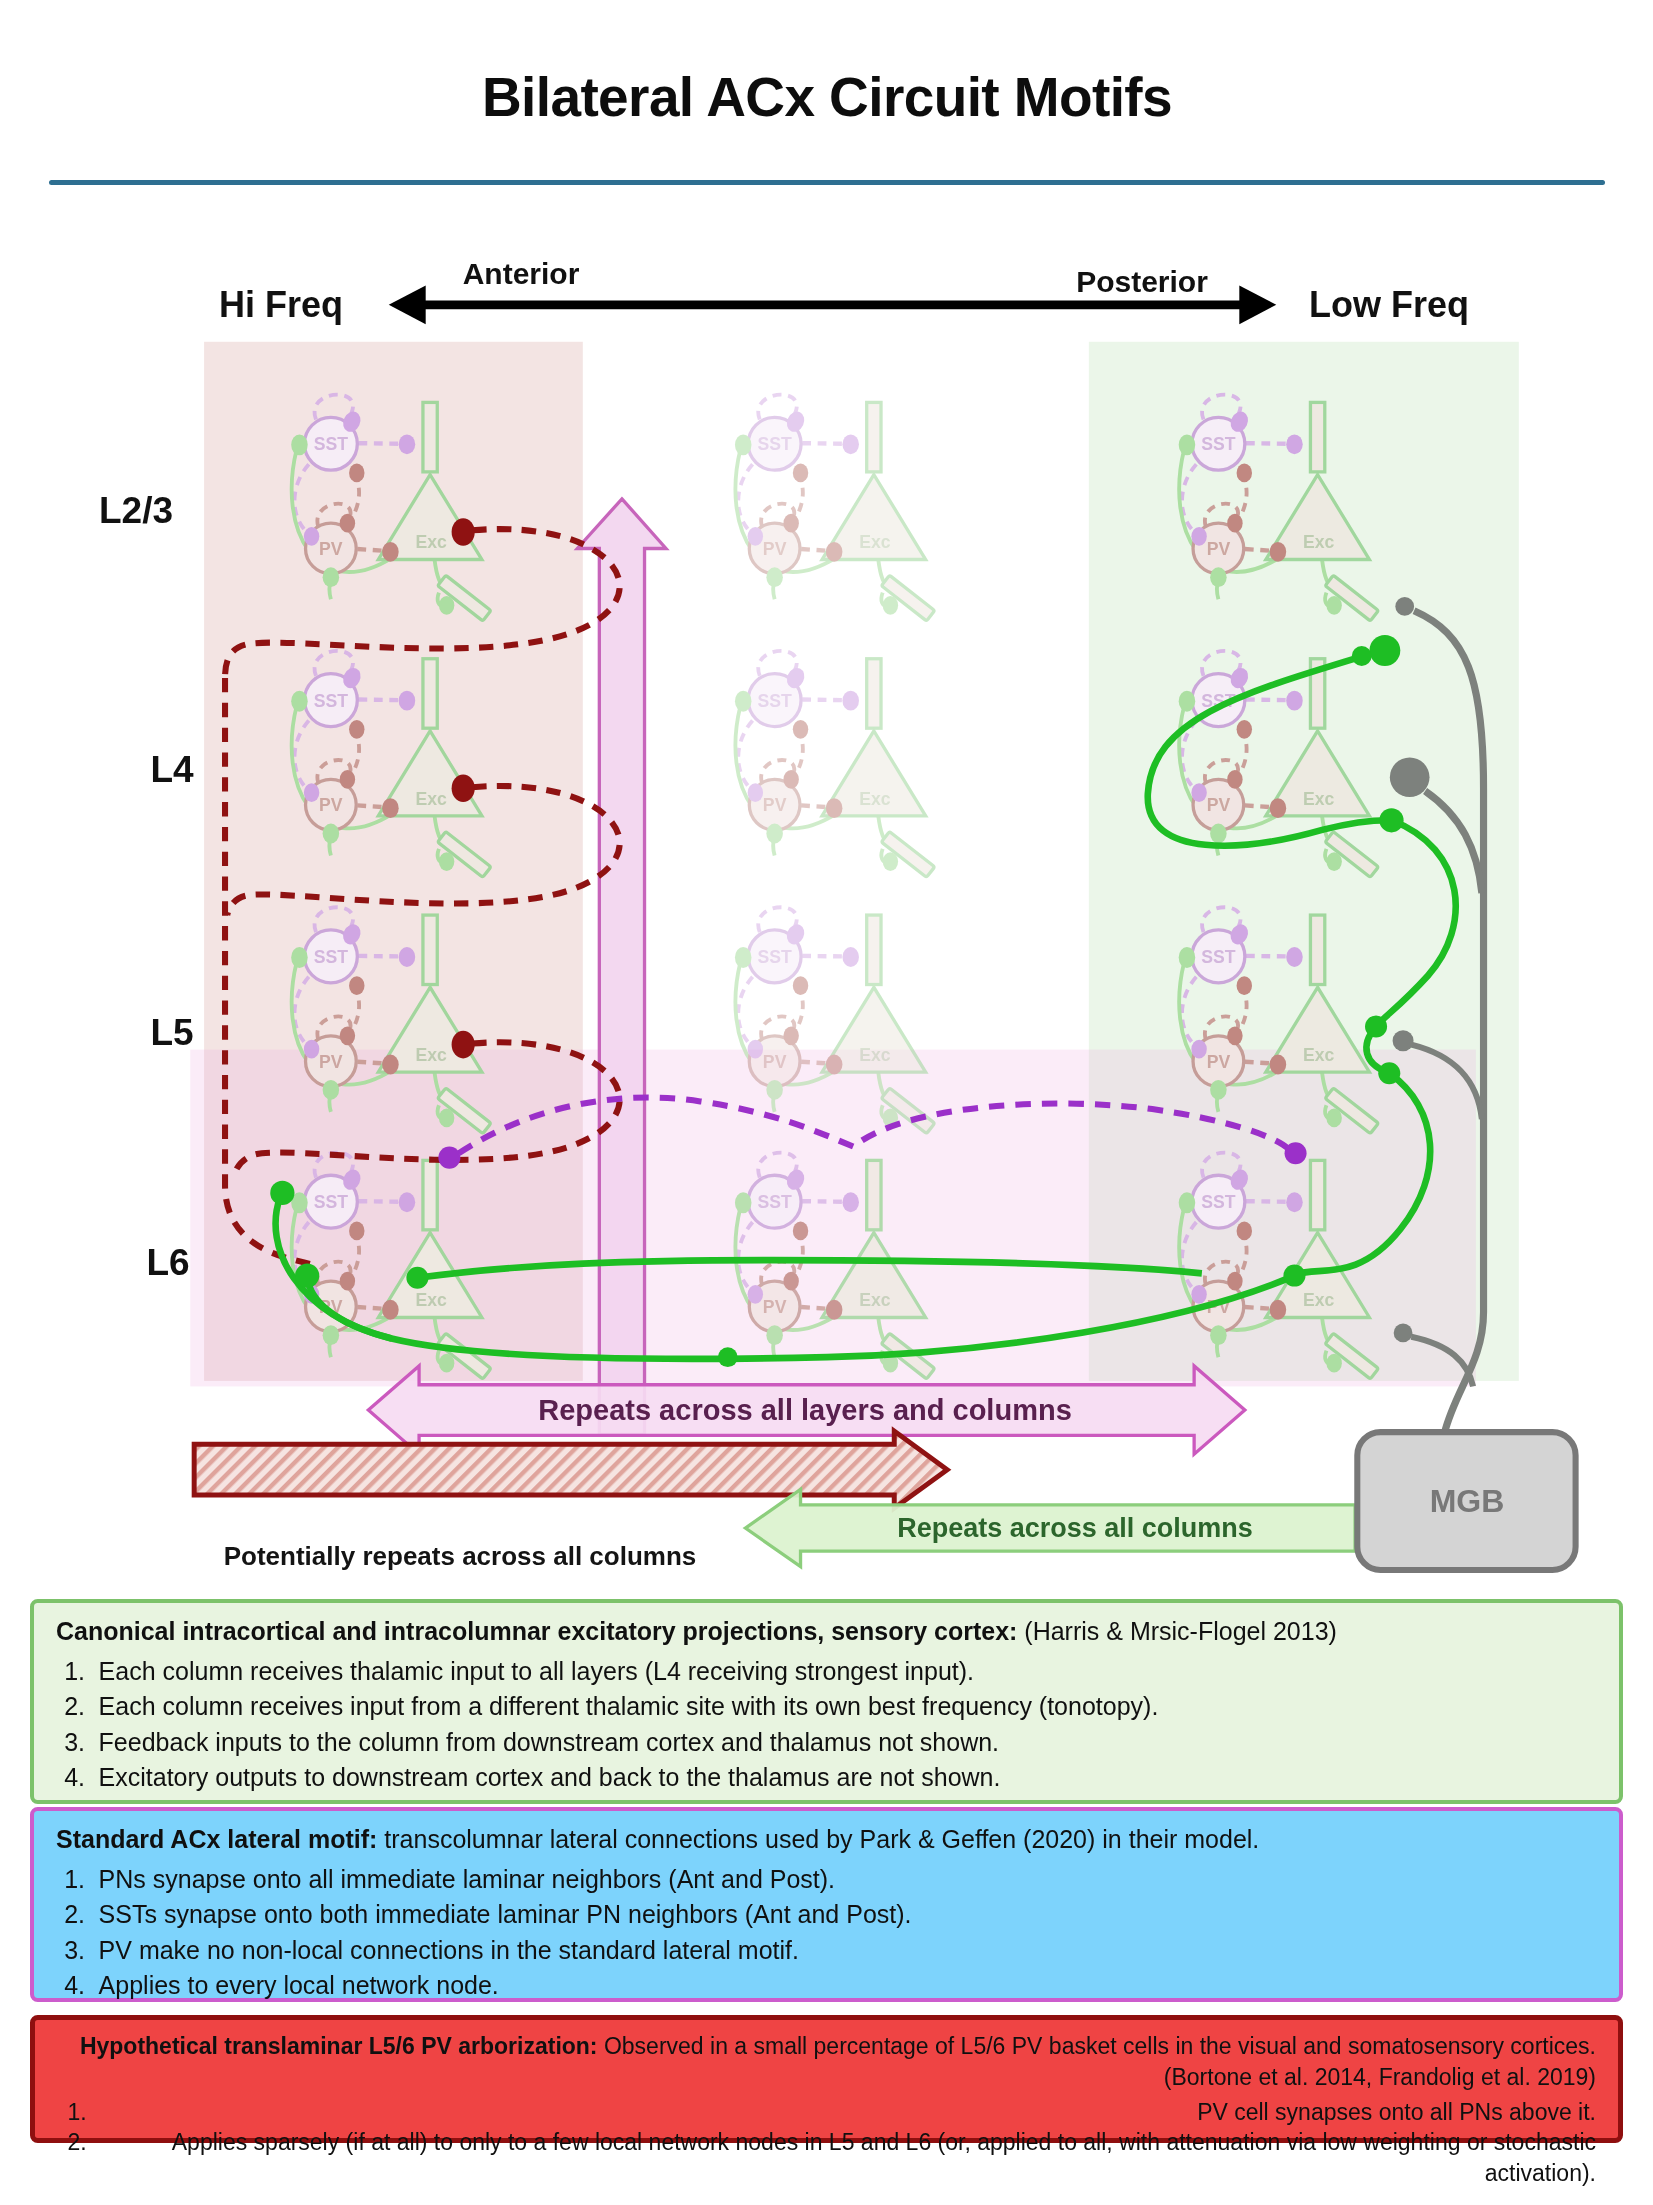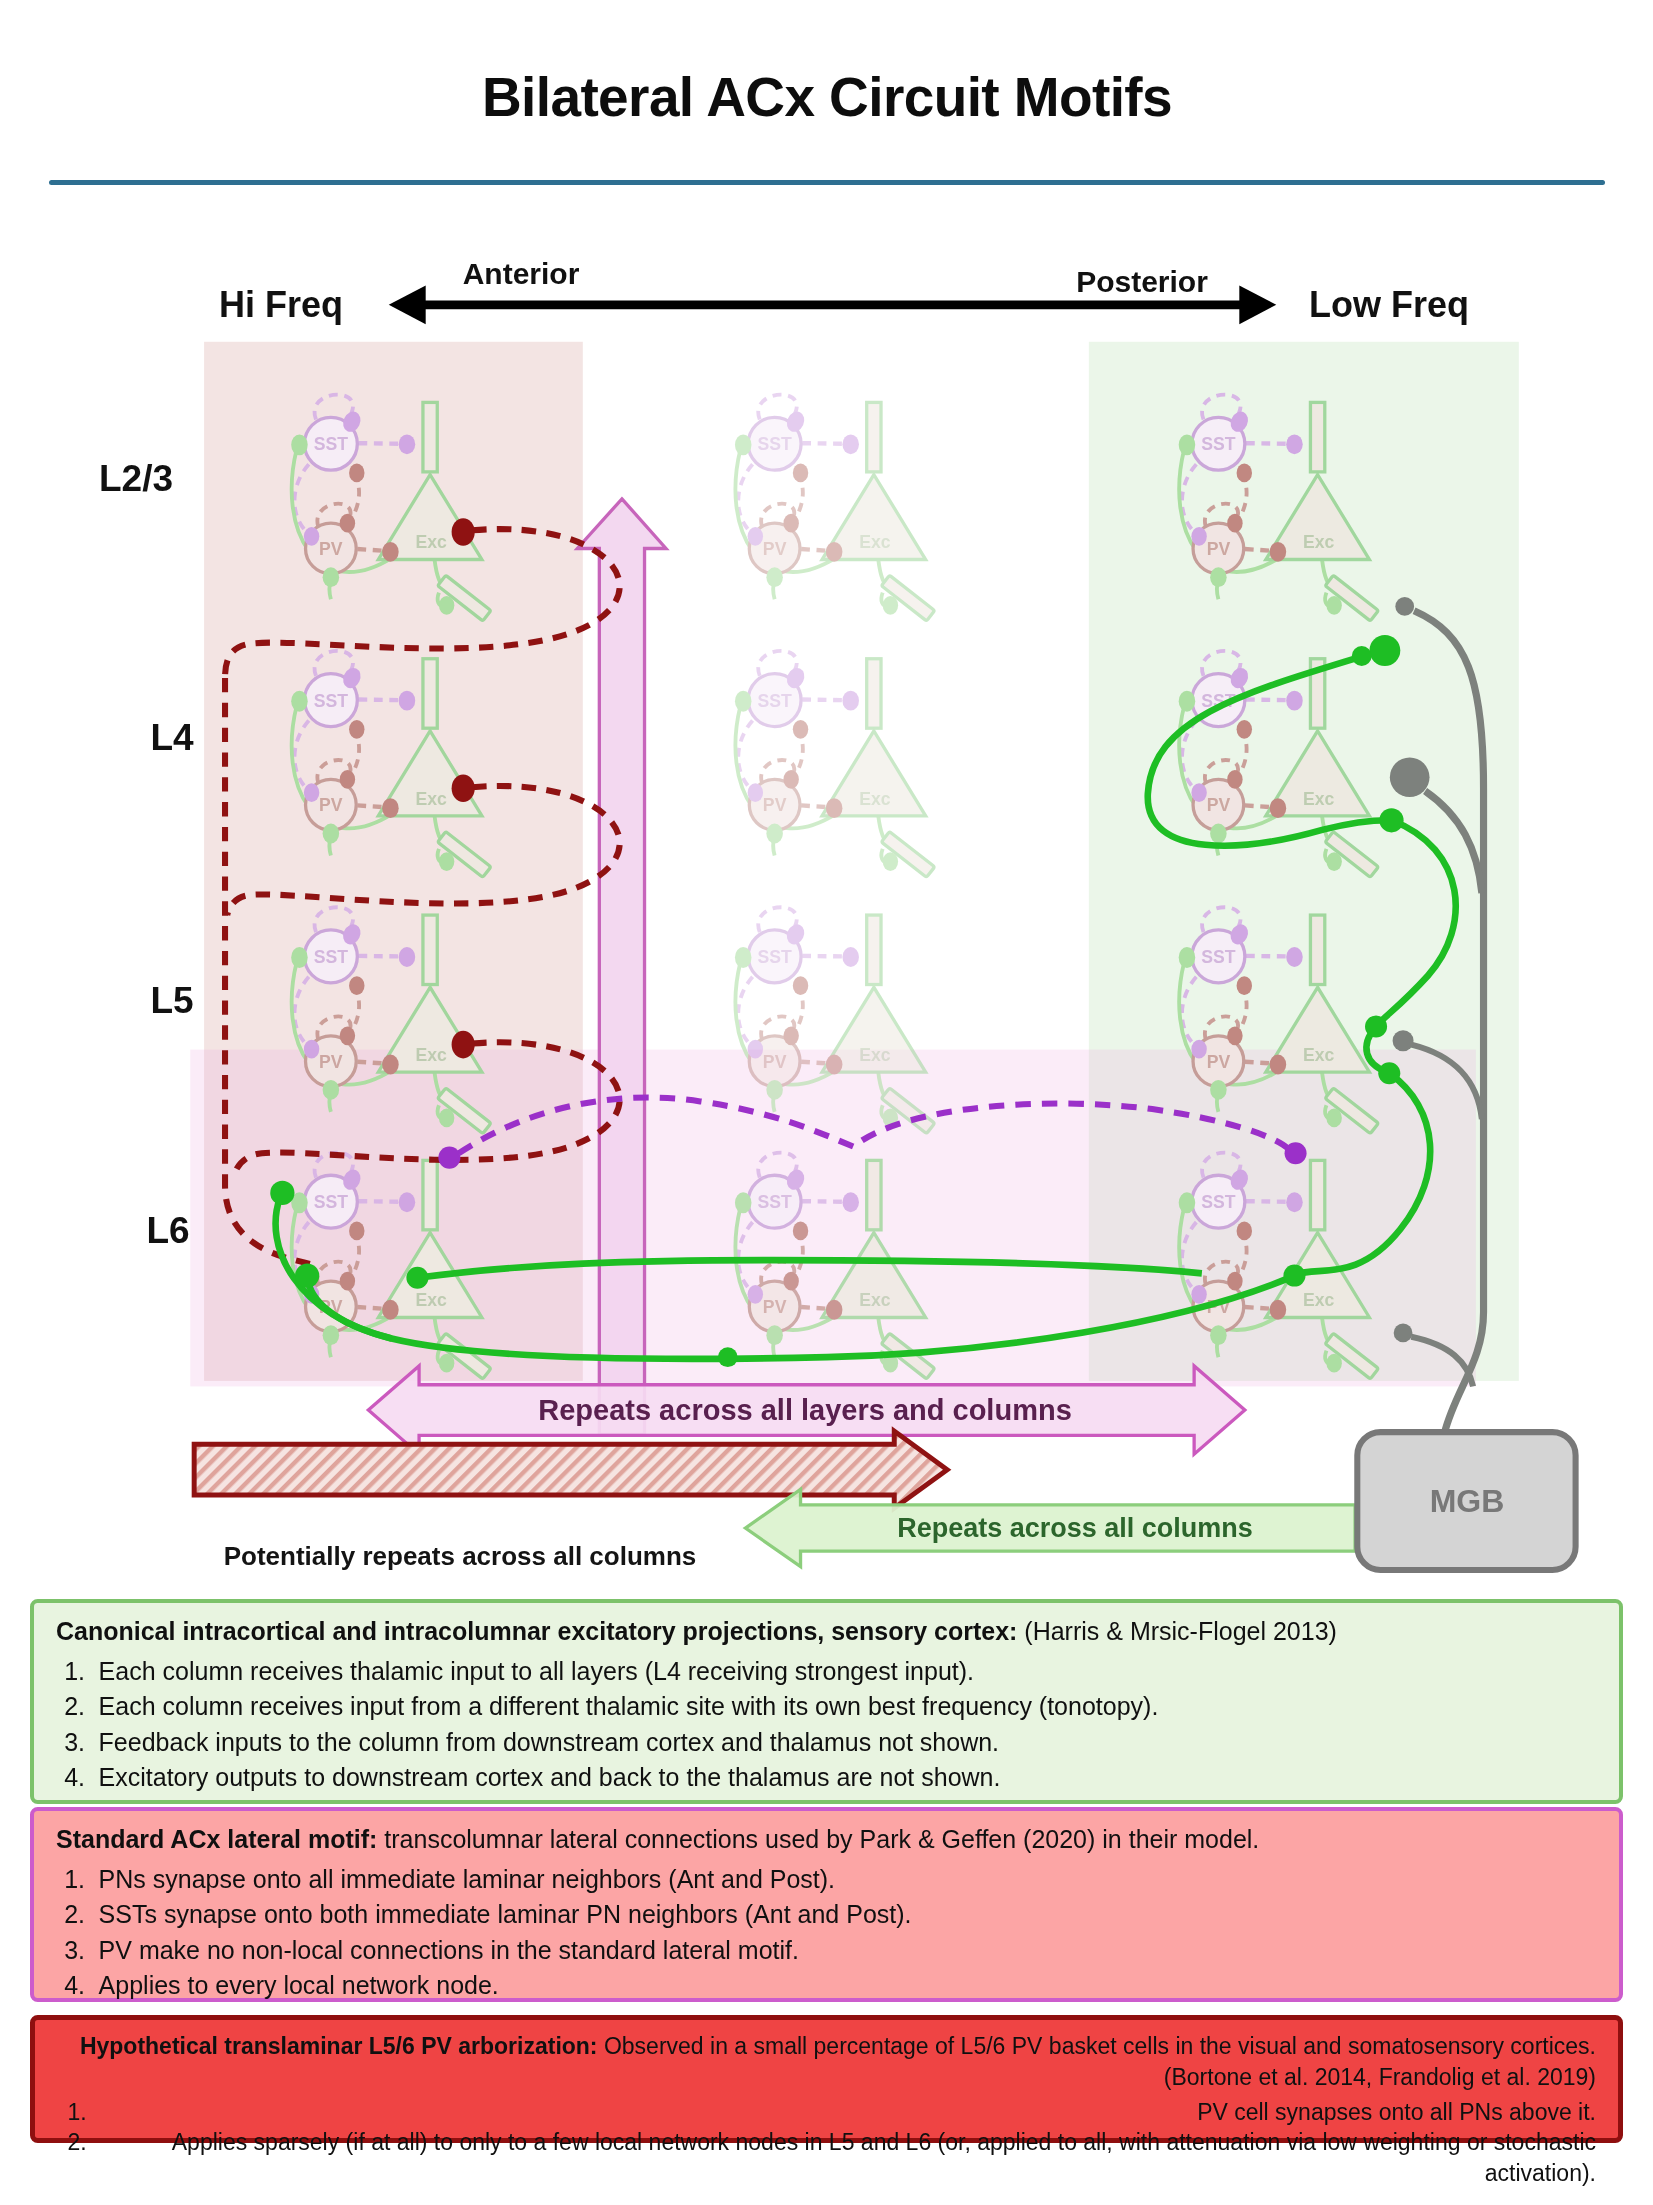--- a/index.html
+++ b/index.html
@@ -5,32 +5,32 @@
   html,body{margin:0;padding:0;background:#fff;}
   .canvas{position:relative;width:1654px;height:2205px;background:#ffffff;overflow:hidden;
           font-family:"Liberation Sans", sans-serif;}
   .canvas svg{position:absolute;left:0;top:0;}
   .page-title{position:absolute;top:65px;left:0;width:1654px;margin:0;text-align:center;
               font-size:55px;font-weight:800;color:#0d0d0d;letter-spacing:-0.6px;}
   .divider{position:absolute;left:49px;top:180px;width:1556px;height:5px;background:#2e6f91;border-radius:2.8px;}
   .lbl{position:absolute;transform:translate(-50%,-50%);font-weight:bold;color:#111;white-space:nowrap;}
   .axis-sub{font-size:30px;}
   .axis-main{font-size:36px;}
-  .layer{font-size:37px;}
+  .layer{font-size:37px;margin-top:32px;}
   .arrow-lbl-pink{font-size:29px;color:#59204f;}
   .arrow-lbl-red{font-size:26px;color:#141414;}
   .arrow-lbl-green{font-size:27px;color:#2c652c;}
   .mgb-lbl{font-size:32px;color:#787878;}
   .note{position:absolute;left:30px;width:1593px;box-sizing:border-box;border-radius:7.7px;
         padding:11px 22px;color:#101010;}
   .note .lead{display:block;}
   .note ol{margin:4.4px 0 0 0;padding-left:36px;}
   .note li{padding-left:6.6px;}
   .note-green{top:1599px;height:205px;border:4.4px solid #7cc26a;background:#e8f4e0;font-size:25px;line-height:1.42;}
-  .note-pink{top:1807px;height:195px;border:4.4px solid #cc5ccc;background:#fca5a5;font-size:25px;line-height:1.42;}
+  .note-pink{top:1807px;height:195px;border:4.4px solid #cc5ccc;background:#7dd3fc;font-size:25px;line-height:1.42;}
   .note-red{top:2015px;height:128px;border:5.5px solid #8f0f0f;background:#ef4444;font-size:23px;line-height:1.33;text-align:right;}
   .motif-label{font-weight:bold;font-size:32px;}
   .t-sst{fill:#d2b4dd;}
   .t-pv{fill:#cba49e;}
   .t-exc{fill:#bccbaf;}
 </style>
 </head>
 <body>
 
 <div class="canvas">

